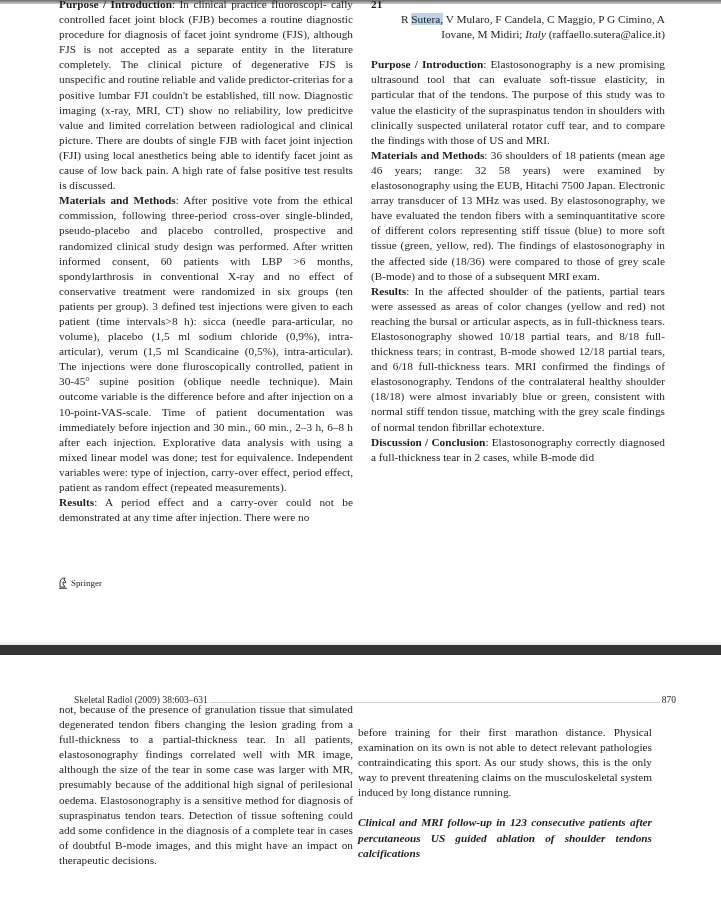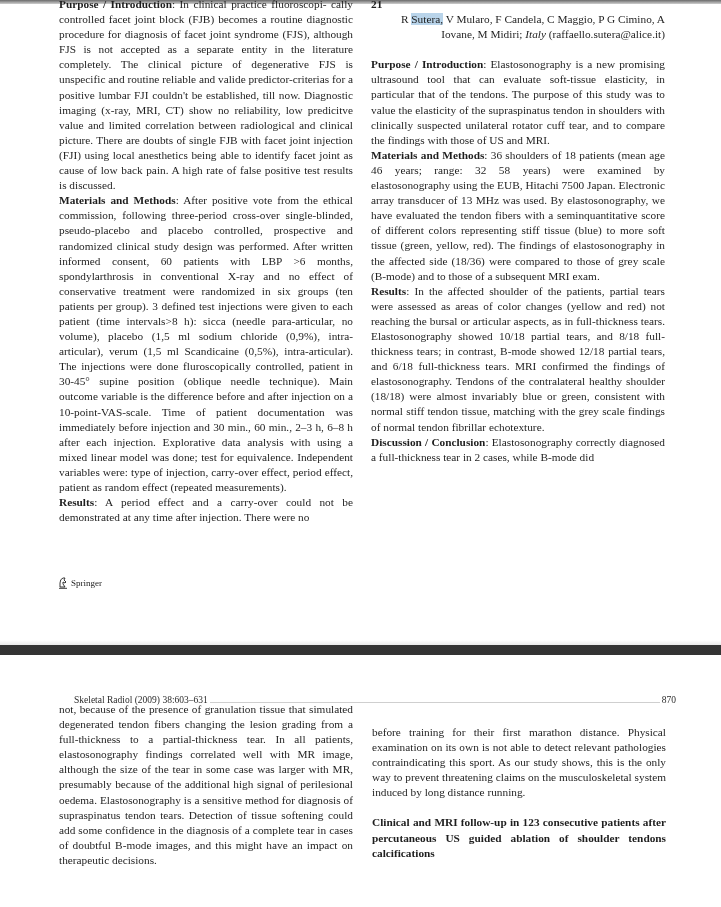--- a/index.html
+++ b/index.html
@@ -17,21 +17,21 @@
     position: absolute; width: 294px;
     font-size: 11.3px; line-height: 15.1px; text-align: justify;
     hyphens: none;
   }
   .col p { margin: 0; }
   .col .sec { margin: 0; }
   .col b { font-weight: bold; }
   .col-left-1 { left: 59px; top: -3px; }
   .col-right-1 { left: 371px; top: -3px; }
   .col-left-2 { left: 59px; top: 702px; }
-  .col-right-2 { left: 372px; top: 725px; }
+  .col-right-2 { left: 358px; top: 725px; }
   .abstract-num { font-weight: bold; margin: 0; }
   .abstract-title { font-weight: bold; margin: 0; line-height: 15.1px; text-align: left; }
   .authors { margin: 0; text-align: right; }
   .highlight { background: #b9d4ea; }
   .gap { height: 15px; }
   .springer {
     position: absolute; left: 58px; top: 577px;
     font-size: 9px; display: flex; align-items: center; gap: 3px; color: #222;
   }
   .springer-logo {
@@ -108,14 +108,14 @@
   <span>870</span>
 </div>
 
 <div class="col col-left-2">
   <p class="sec">not, because of the presence of granulation tissue that simulated degenerated tendon fibers changing the lesion grading from a full-thickness to a partial-thickness tear. In all patients, elastosonography findings correlated well with MR image, although the size of the tear in some case was larger with MR, presumably because of the additional high signal of perilesional oedema. Elastosonography is a sensitive method for diagnosis of supraspinatus tendon tears. Detection of tissue softening could add some confidence in the diagnosis of a complete tear in cases of doubtful B-mode images, and this might have an impact on therapeutic decisions.</p>
 </div>
 
 <div class="col col-right-2">
   <p class="sec">before training for their first marathon distance. Physical examination on its own is not able to detect relevant pathologies contraindicating this sport. As our study shows, this is the only way to prevent threatening claims on the musculoskeletal system induced by long distance running.</p>
   <div class="gap"></div>
-  <p class="abstract-title" style="text-align:justify;">Clinical and MRI follow-up in 123 consecutive patients after percutaneous US guided ablation of shoulder tendons calcifications</p>
+  <p class="abstract-title" style="text-align:justify;font-style:italic;">Clinical and MRI follow-up in 123 consecutive patients after percutaneous US guided ablation of shoulder tendons calcifications</p>
 </div>
 
 </body></html>

